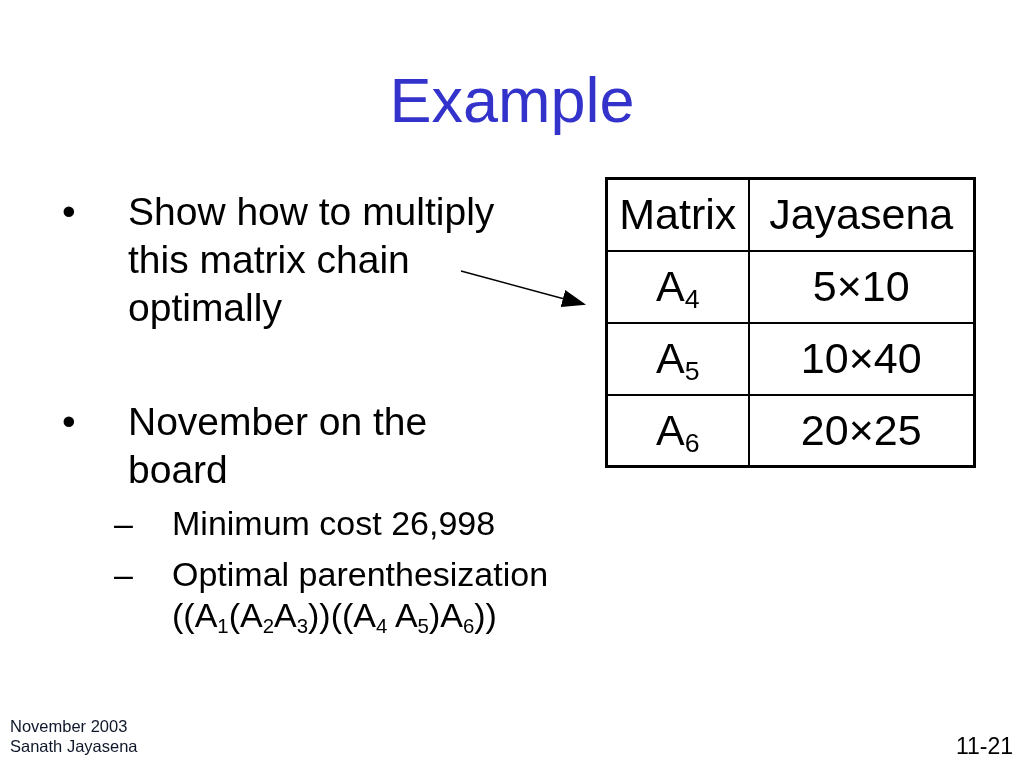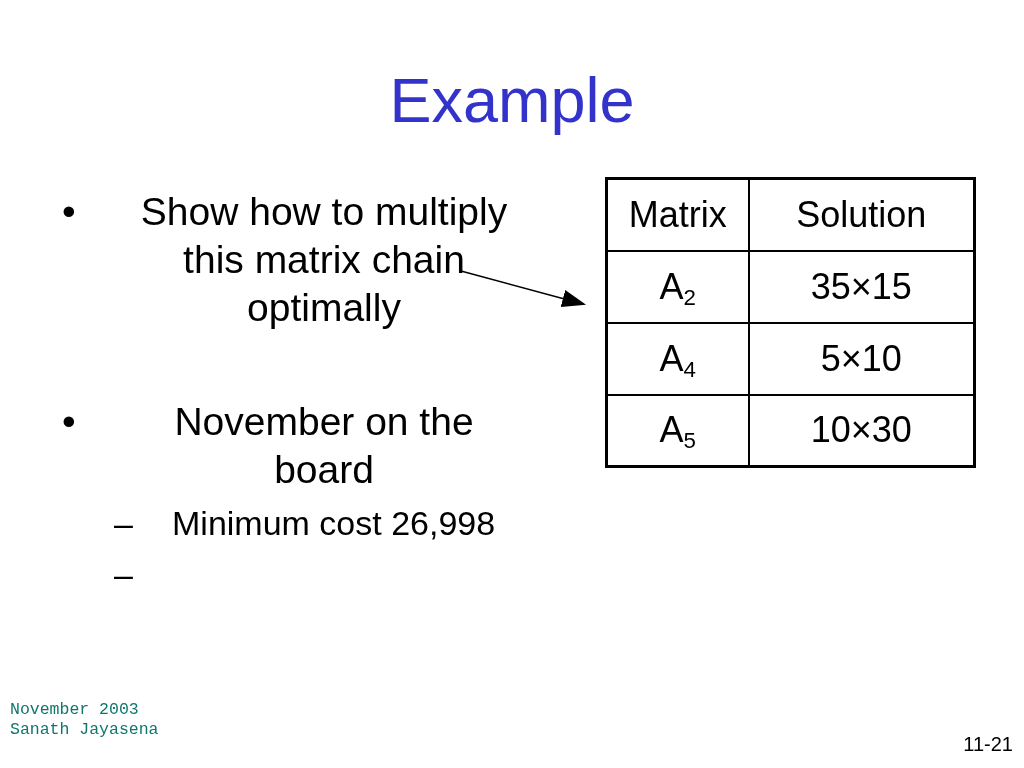--- a/index.html
+++ b/index.html
@@ -22,21 +22,21 @@
     color: #3333CC;
   }
   .content {
     position: absolute;
     left: 60px; top: 188px;
     width: 500px;
   }
   .bullet-row { display: flex; align-items: flex-start; }
   .b1 { font-size: 39px; line-height: 48px; }
   .b1 .marker { width: 68px; flex: 0 0 68px; padding-left: 2px; }
-  .b1 .btext { width: 392px; text-align: center; }
+  .b1 .btext { width: 392px; }
   .b1-second { margin-top: 66px; }
   .b2 { font-size: 34px; line-height: 41px; margin-left: 52px; }
   .b2 .marker { width: 60px; flex: 0 0 60px; padding-left: 2px; }
   .b2 .btext { width: 384px; }
   .b2-first { margin-top: 9px; }
   .b2-second { margin-top: 10px; }
   sub {
     font-size: 60%;
     line-height: 0;
     vertical-align: baseline;
@@ -48,46 +48,45 @@
     left: 450px; top: 258px;
     width: 150px; height: 62px;
   }
   .matrix-table {
     position: absolute;
     left: 605px; top: 177px;
     border-collapse: collapse;
     table-layout: fixed;
     background: #ffffff;
     border: 3px solid #000000;
-    font-size: 36px;
+    font-size: 43px;
   }
   .matrix-table th, .matrix-table td {
     border: 2px solid #000000;
     text-align: center;
     vertical-align: middle;
     font-weight: normal;
     height: 72px;
     padding: 0;
   }
   .col-matrix { width: 142px; }
   .col-dimension { width: 226px; }
   .matrix-table sub { font-size: 62%; }
   .footer-left {
     position: absolute;
-    left: 10px; top: 700px;
+    left: 10px; top: 716px;
     font-size: 16.5px;
     line-height: 20px;
-    color: #0f766e;
-    font-family: Liberation Mono, monospace;
+    color: #0f172a;
   }
   .footer-left span { display: block; }
   .page-number {
     position: absolute;
     right: 11px; top: 733px;
-    font-size: 20px;
+    font-size: 23px;
     color: #000000;
   }
 </style>
 </head>
 <body>
 
 <div class="slide">
 
   <h1 class="title">Example</h1>
 
@@ -103,52 +102,53 @@
       <span class="btext">November on the board</span>
     </div>
 
     <div class="bullet-row b2 b2-first">
       <span class="marker">–</span>
       <span class="btext">Minimum cost 26,998</span>
     </div>
 
     <div class="bullet-row b2 b2-second">
       <span class="marker">–</span>
+      <span class="btext">Optimal parenthesization ((A<sub>1</sub>(A<sub>2</sub>A<sub>3</sub>))((A<sub>4</sub> A<sub>5</sub>)A<sub>6</sub>))</span>
     </div>
 
   </div>
 
   <svg class="arrow-svg" viewBox="0 0 150 62" xmlns="http://www.w3.org/2000/svg">
     <defs>
       <marker id="ah" markerWidth="15" markerHeight="11" refX="13" refY="5.5" orient="auto">
         <path d="M0,0 L15,5.5 L0,11 z" fill="#000"></path>
       </marker>
     </defs>
     <line x1="11" y1="13" x2="133" y2="46" stroke="#000" stroke-width="1.6" marker-end="url(#ah)"></line>
   </svg>
 
   <table class="matrix-table">
     <thead>
       <tr>
         <th class="col-matrix">Matrix</th>
-        <th class="col-dimension">Solution</th>
+        <th class="col-dimension">Jayasena</th>
       </tr>
     </thead>
     <tbody>
-      <tr>
-        <td>A<sub>2</sub></td>
-        <td>35×15</td>
-      </tr>
       <tr>
         <td>A<sub>4</sub></td>
         <td>5×10</td>
       </tr>
       <tr>
         <td>A<sub>5</sub></td>
-        <td>10×30</td>
+        <td>10×40</td>
+      </tr>
+      <tr>
+        <td>A<sub>6</sub></td>
+        <td>20×25</td>
       </tr>
     </tbody>
   </table>
 
   <div class="footer-left">
     <span>November 2003</span>
     <span>Sanath Jayasena</span>
   </div>
 
   <div class="page-number">11-21</div>

